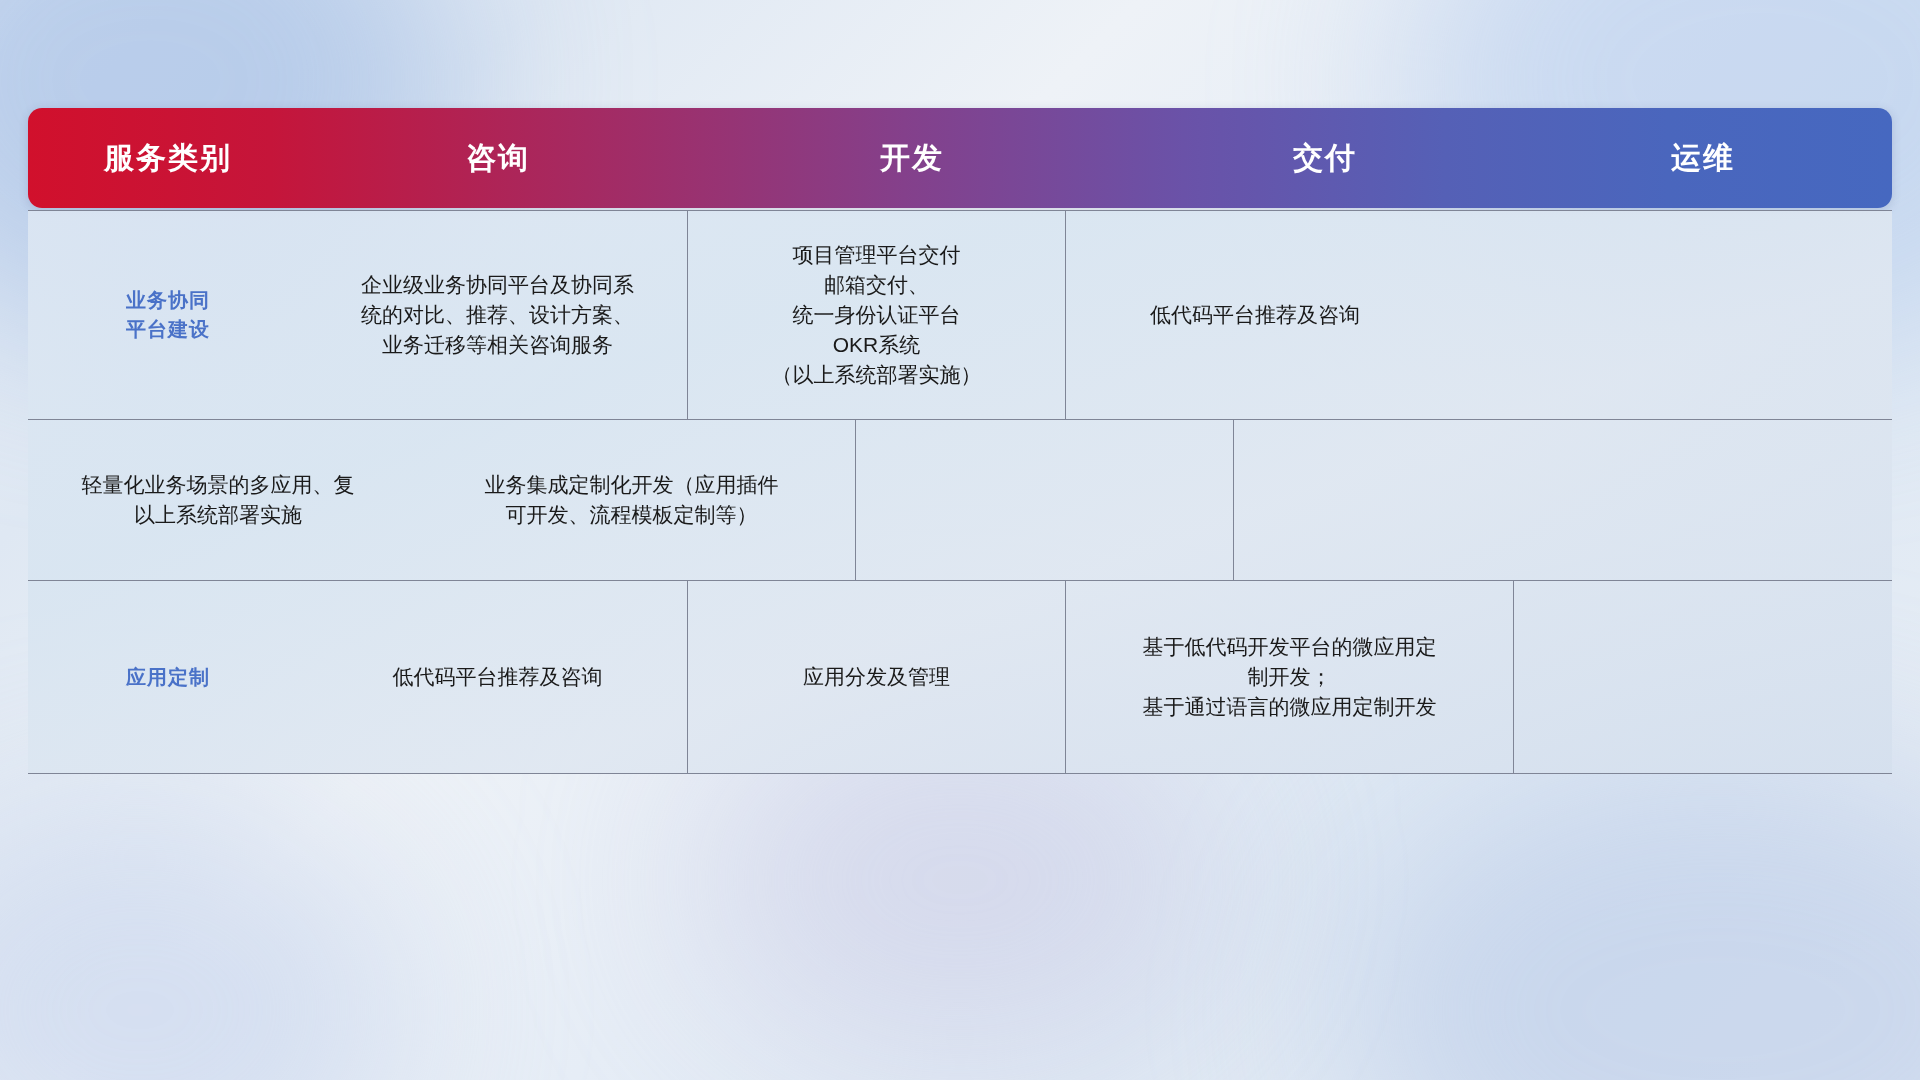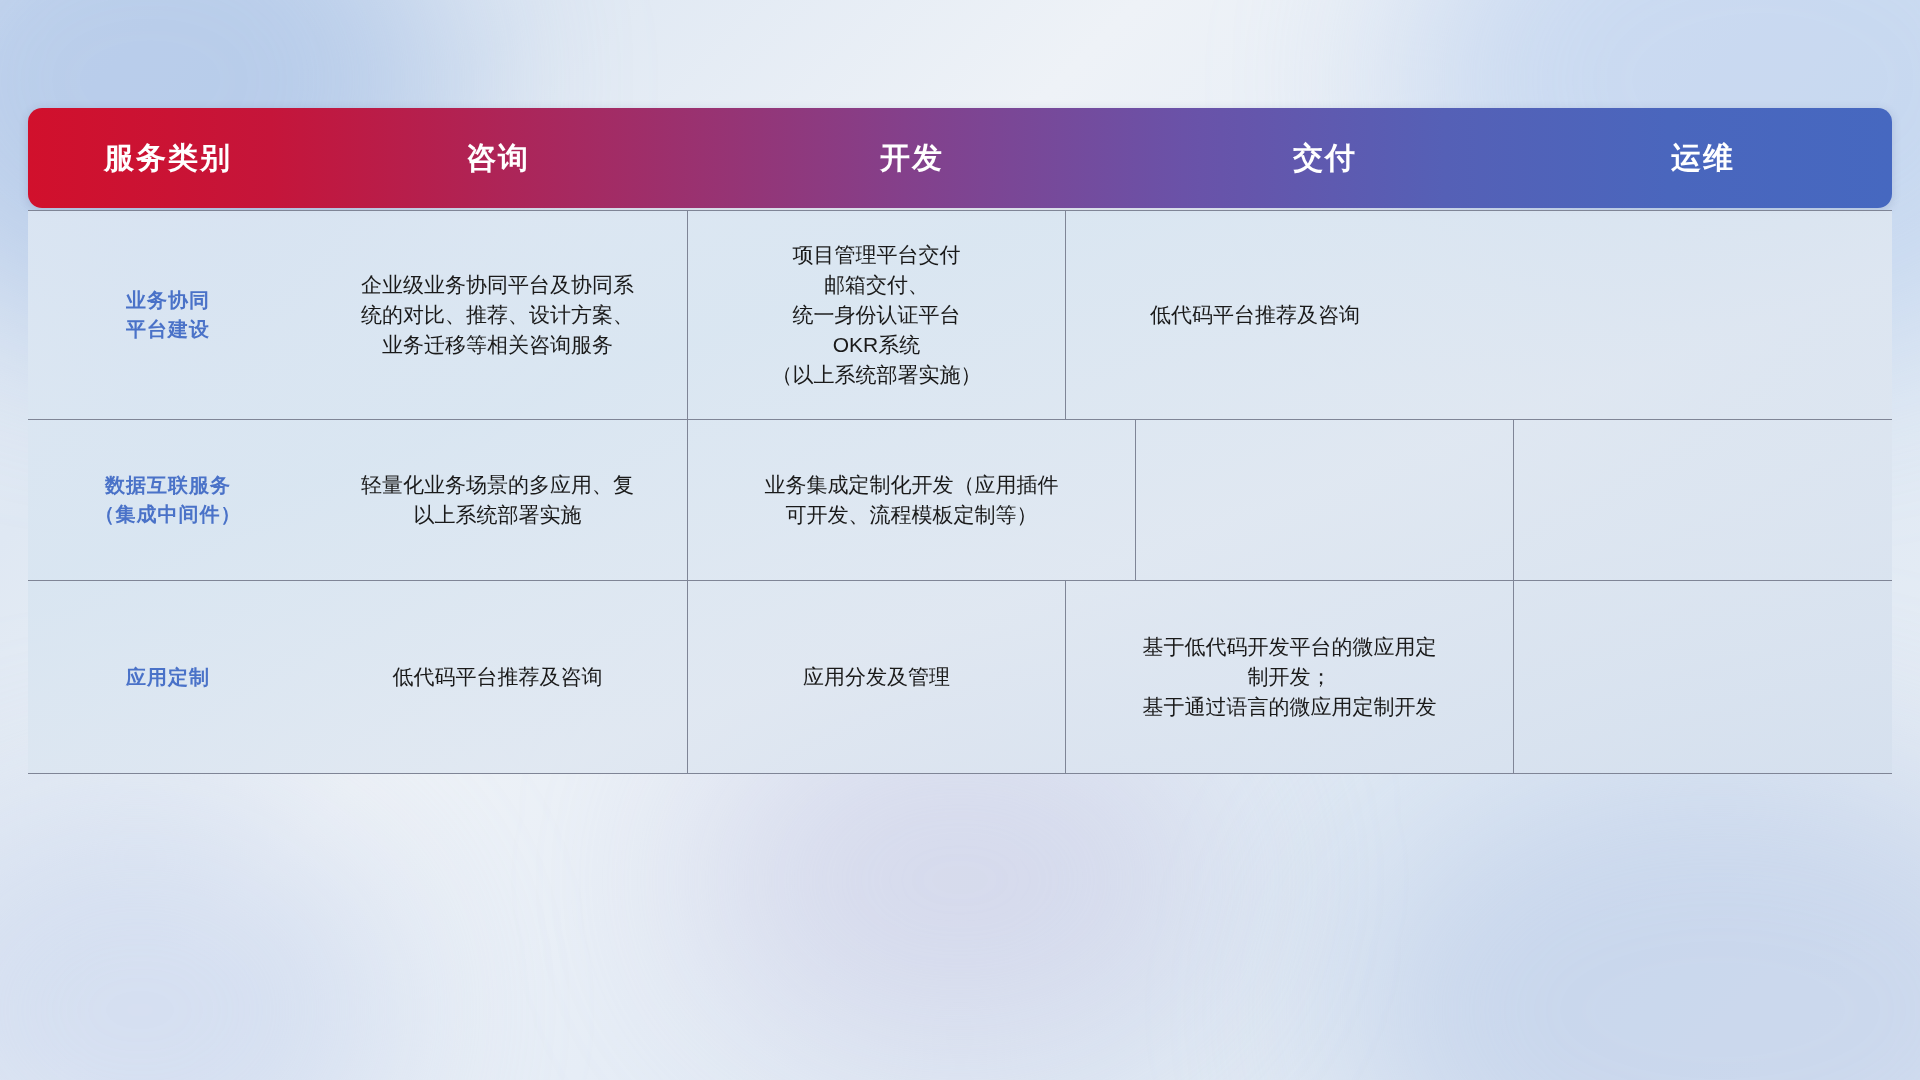--- a/index.html
+++ b/index.html
@@ -131,22 +131,20 @@
 业务迁移等相关咨询服务</div>
       <div class="td c3">项目管理平台交付
 邮箱交付、
 统一身份认证平台
 OKR系统
 （以上系统部署实施）</div>
       <div class="td c4">低代码平台推荐及咨询</div>
     </div>
 
     <div class="tr row-2">
-      <div class="td c0 cat">数据互联服务
-（集成中间件）</div>
       <div class="td c1">轻量化业务场景的多应用、复
 以上系统部署实施</div>
       <div class="td c2">业务集成定制化开发（应用插件
 可开发、流程模板定制等）</div>
       <div class="td c3"></div>
       <div class="td c4"></div>
     </div>
 
     <div class="tr row-3">
       <div class="td c0 cat">应用定制</div>

